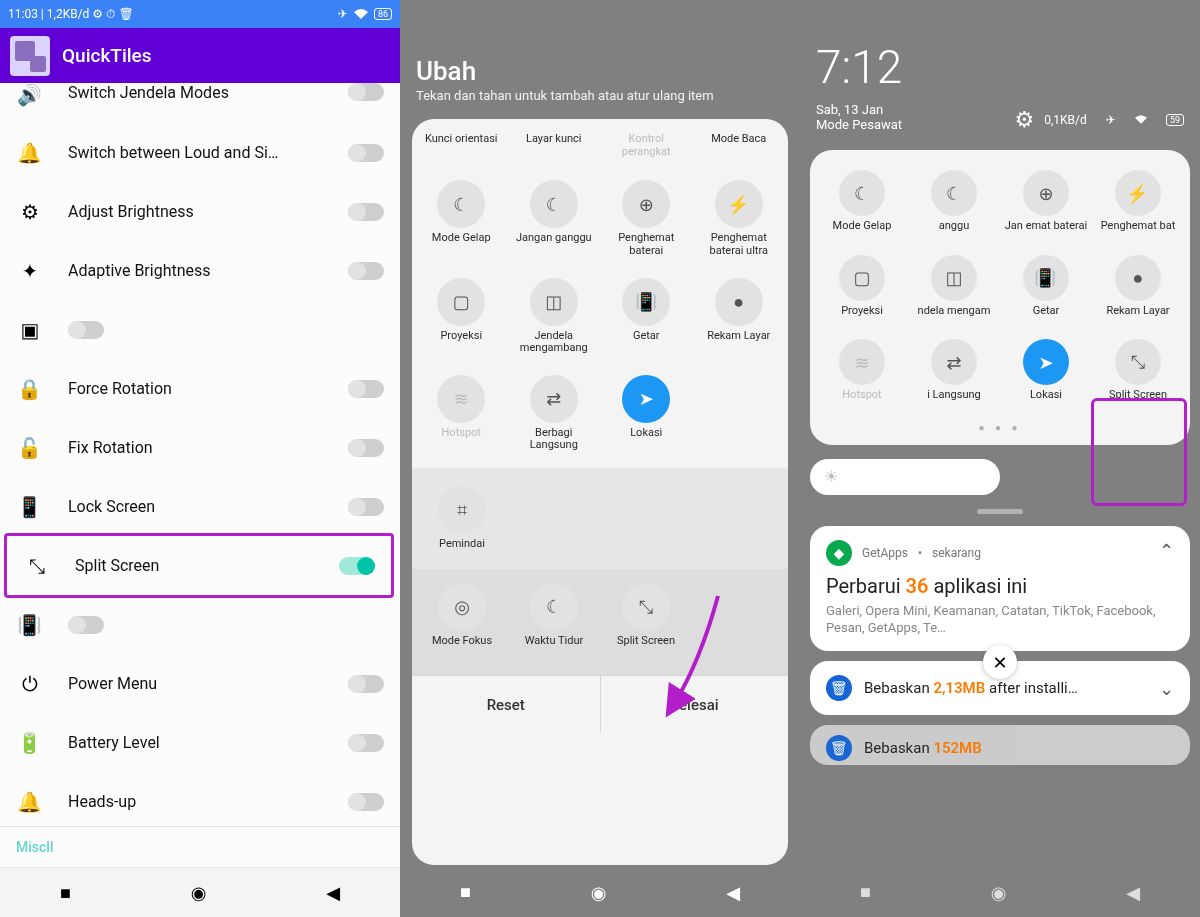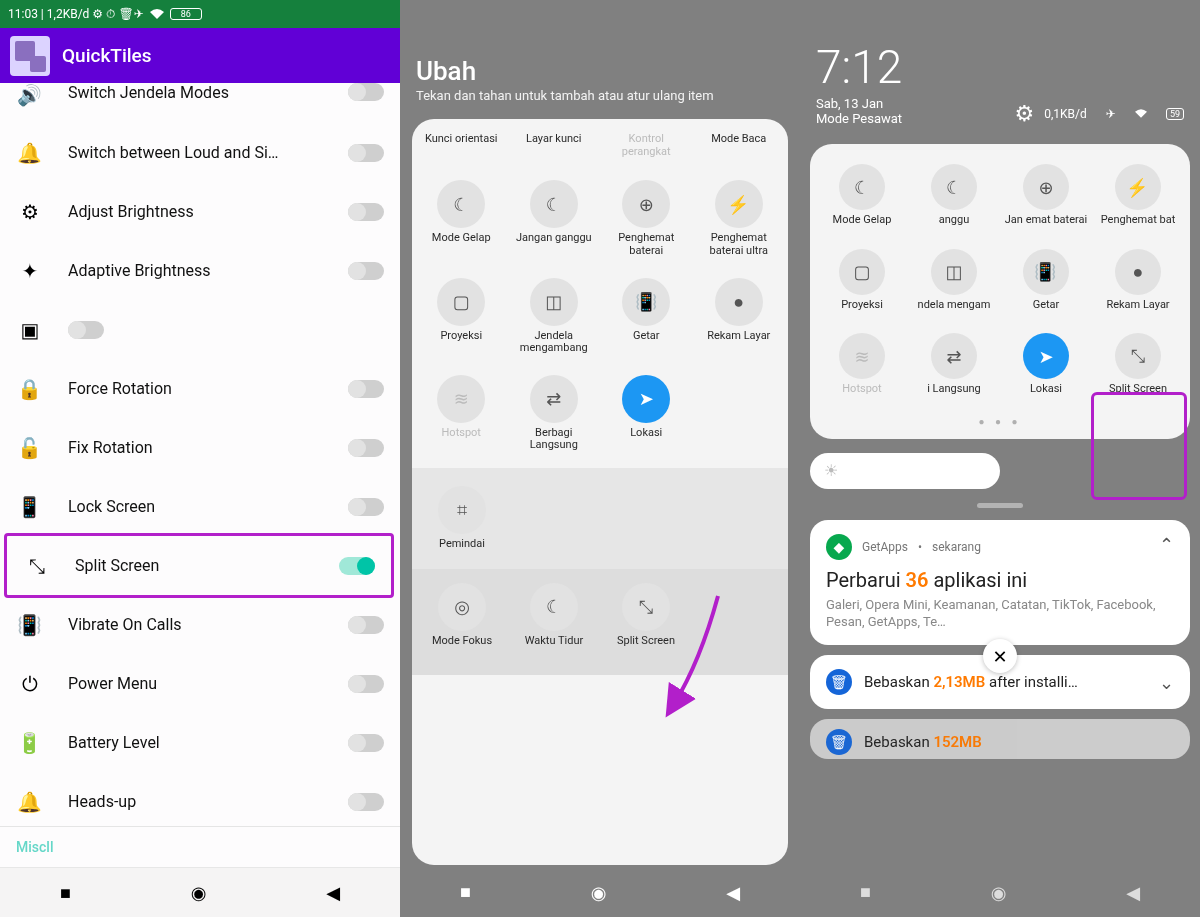--- a/index.html
+++ b/index.html
@@ -11,22 +11,22 @@
     display: flex;
     overflow: hidden;
   }
   .panel { height: 100%; position: relative; }
   .panel-1 { width: 400px; background: #fdfcfd; display: flex; flex-direction: column; }
   .panel-2 { width: 400px; background: #808080; display: flex; flex-direction: column; }
   .panel-3 { width: 400px; background: #808080; display: flex; flex-direction: column; }
 
   
   .p1-status {
-    height: 28px; background:#15803d; color:#fff;
-    display:flex; justify-content:flex-start; align-items:center;
+    height: 28px; background:#3b82f6; color:#fff;
+    display:flex; justify-content:space-between; align-items:center;
     font-size:12px; padding:0 8px;
   }
   .p1-status .right { display:flex; gap:6px; align-items:center;}
   .p1-appbar {
     height:55px; background:#6100d6; color:#fff;
     display:flex; align-items:center; padding:0 10px; gap:12px;
     font-size:19px; font-weight:500;
   }
   .p1-appbar .logo {
     width:40px; height:40px; background:#dcd3ff; border-radius:4px; position:relative;
@@ -115,21 +115,21 @@
 
   .arrow-svg {
     position:absolute; left:640px; top:592px; pointer-events:none;
   }
 
   
   .p3-status {
     padding:44px 16px 6px; color:#fff; display:flex; justify-content:space-between; align-items:flex-end;
   }
   .p3-clock { font-size:46px; font-weight:300; line-height:1; }
-  .p3-datewrap { font-size:13px; margin-top:6px;}
+  .p3-datewrap { font-size:13px; margin-top:12px;}
   .p3-right { display:flex; align-items:center; gap:10px; font-size:12px;}
   .p3-right .gear { font-size:22px; }
 
   .p3-card {
     background:#f4f4f4; margin:12px 10px 0; border-radius:22px; padding:14px 6px 12px;
     display:grid; grid-template-columns:repeat(4,1fr); row-gap:6px;
     position:relative; text-align:center;
   }
   .p3-card .tile .circ { width:46px; height:46px; }
   .p3-highlight {
@@ -192,21 +192,21 @@
     <div>
       <span>11:03</span> | <span>1,2KB/d</span> ⚙ ⏱ 🗑
     </div>
     <div class="right">
       <span>✈</span>
       <span>
         <svg width="14" height="10" viewBox="0 0 14 10">
             <path d="M7 10 L0 3 Q7 -3 14 3 Z" fill="#fff"></path>
           </svg>
       </span>
-      <span style="border:1px solid #fff;border-radius:3px;padding:0 10px;font-size:9px;">86</span>
+      <span style="border:1px solid #fff;border-radius:3px;padding:0 3px;font-size:9px;">86</span>
     </div>
   </div>
   <div class="p1-appbar">
     <div class="logo"></div>
     <span>QuickTiles</span>
   </div>
   <div class="p1-list" id="p1-list">
       <div class="p1-row half-top">
         <span class="icon">🔊</span>
         <span class="label">Switch Jendela Modes</span>
@@ -248,21 +248,20 @@
       </div>
       <div class="highlight-box">
         <div class="p1-row">
           <span class="icon">⤡</span>
           <span class="label">Split Screen</span>
           <span class="switch on"></span>
         </div>
       </div>
       <div class="p1-row">
         <span class="icon">📳</span>
-        <span class="label">Vibrate On Calls</span>
         <span class="switch"></span>
       </div>
       <div class="p1-row">
         <span class="icon">⏻</span>
         <span class="label">Power Menu</span>
         <span class="switch"></span>
       </div>
       <div class="p1-row">
         <span class="icon">🔋</span>
         <span class="label">Battery Level</span>
@@ -359,20 +358,24 @@
         <div class="tile">
           <div class="circ">☾</div>
           <div class="lab">Waktu Tidur</div>
         </div>
         <div class="tile">
           <div class="circ">⤡</div>
           <div class="lab">Split Screen</div>
         </div>
         <div></div>
       </div>
+    <div class="p2-buttons">
+      <div>Reset</div>
+      <div>Selesai</div>
+    </div>
   </div>
   <div class="p2-nav">
     <span>■</span>
     <span>◉</span>
     <span>◀</span>
   </div>
 </div>
 
 <svg class="arrow-svg" width="90" height="130">
   <defs>

